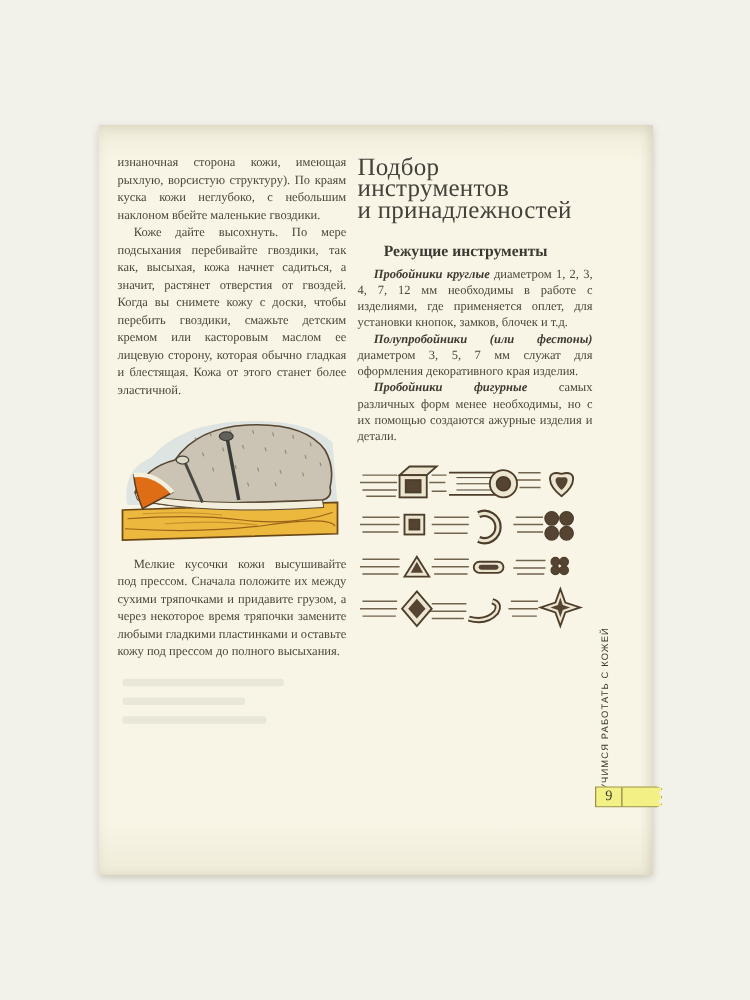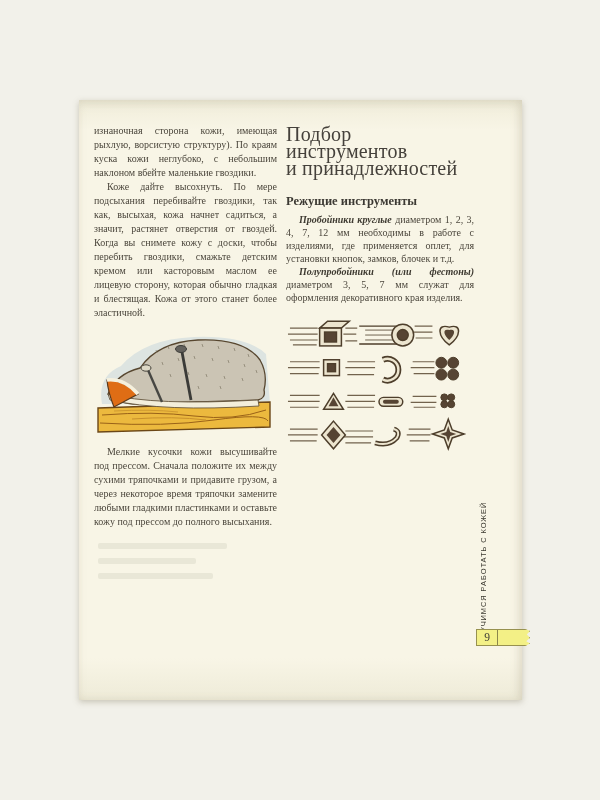--- a/index.html
+++ b/index.html
@@ -26,20 +26,21 @@
   .no-indent { text-indent:0; }
   .lead { font-weight:bold; font-style:italic; color:#3e3a31; }
 
   .heading {
     font-size:20px; line-height:17px; font-weight:500; color:#45413b;
     white-space:pre-line; margin-bottom:16px; letter-spacing:.2px;
   }
   .subheading {
     font-size:12.5px; line-height:16px; font-weight:bold; color:#3c3933;
     margin-bottom:4px;
+    margin-left:21px;
   }
 
   .illus-leather  { width:182px; height:106px; margin:10px 0 9px 0; }
   .illus-punches  { width:188px; height:138px; margin-top:12px; }
   .illus-leather svg, .illus-punches svg { width:100%; height:100%; display:block; }
 
   .ghost { margin:14px 0 0 4px; }
   .ghost div { height:6px; margin-bottom:9px; background:rgba(130,132,108,.12); border-radius:2px; }
   .ghost div:nth-child(1){ width:72%; }
   .ghost div:nth-child(2){ width:55%; }
@@ -116,20 +117,21 @@
 
   <div class="col-right">
     <h1 class="heading">Подбор инструментов
 и принадлежностей</h1>
     <h2 class="subheading">Режущие инструменты</h2>
 
     <p class="body-text"><span class="lead">Пробойники круглые</span><span> диаметром 1, 2, 3, 4, 7, 12 мм необходимы в работе с изделиями, где применяется оплет, для установки кнопок, замков, блочек и т.д.</span></p>
 
     <p class="body-text"><span class="lead">Полупробойники (или фестоны)</span><span> диаметром 3, 5, 7 мм служат для оформления декоративного края изделия.</span></p>
 
+    <p class="body-text"><span class="lead">Пробойники фигурные</span><span> самых различных форм менее необходимы, но с их помощью создаются ажурные изделия и детали.</span></p>
 
     <div class="illus-punches">
       <svg viewBox="0 0 190 135" xmlns="http://www.w3.org/2000/svg">
         <g stroke="#5b4a33" stroke-width="1.2" opacity="0.85">
 
           <path d="M4,10 h28 M2,16 h30 M4,22 h28 M7,27 h24"></path>
           <path d="M60,10 h12 M58,16 h13 M60,23 h12"></path>
           <path d="M130,8 h18 M128,14 h20 M131,20 h17"></path>
           <path d="M4,44 h30 M2,50 h32 M4,56 h29"></path>
           <path d="M62,44 h28 M60,50 h30 M62,57 h27"></path>

